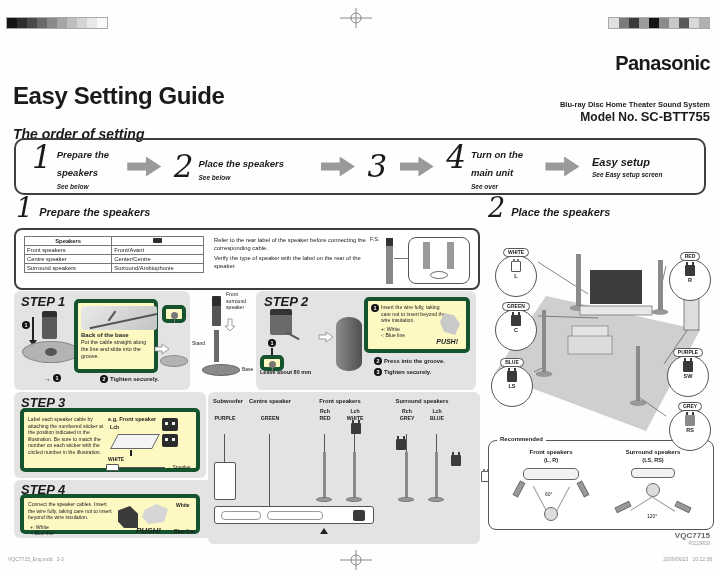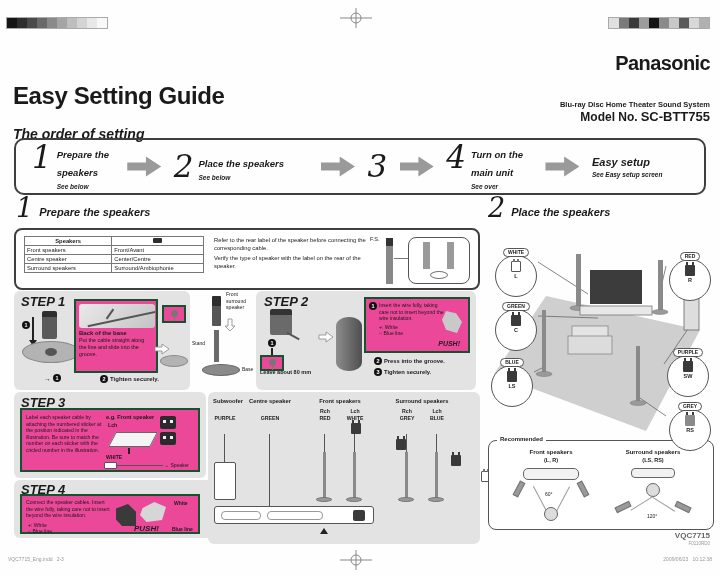--- a/index.html
+++ b/index.html
@@ -29,21 +29,21 @@
   .blockarrow { width: 34px; height: 20px; background: #9a9a9a; flex: 0 0 auto;
     clip-path: polygon(0 30%,55% 30%,55% 0,100% 50%,55% 100%,55% 70%,0 70%); }
 
   .sechead { display: flex; align-items: flex-start; }
   .sechead .num { font-size: 27px; line-height: 0.85; }
   .sechead .ttl { font-size: 11px; margin: 9px 0 0 6px; }
 
   .panelbox { border: 2px solid #3f3f3f; border-radius: 8px; background: #fff; }
   .graybox { background: #e3e3e3; border-radius: 6px; }
   .steptitle { font-size: 13px; font-weight: bold; font-style: italic; }
-  .whitebox { background: #ec4899; border: 2px solid #14532d; border-radius: 0; }
+  .whitebox { background: #fef9c3; border: 4px solid #14532d; border-radius: 5px; }
 
   table.spk { border-collapse: collapse; font-size: 5.8px; }
   table.spk td, table.spk th { border: 0.8px solid #777; padding: 1px 2px; height: 9px; }
   table.spk th { text-align: center; font-weight: bold; }
 
   .tinytext { font-size: 5.8px; line-height: 1.3; }
   .microtext { font-size: 5.1px; line-height: 1.3; }
 
   .numbadge { display: inline-flex; width: 8px; height: 8px; border-radius: 50%;
     background: #111; color: #fff; font-size: 5.5px; font-weight: bold;

